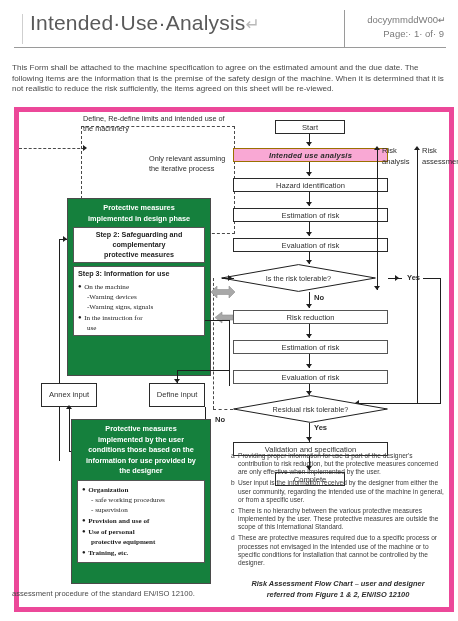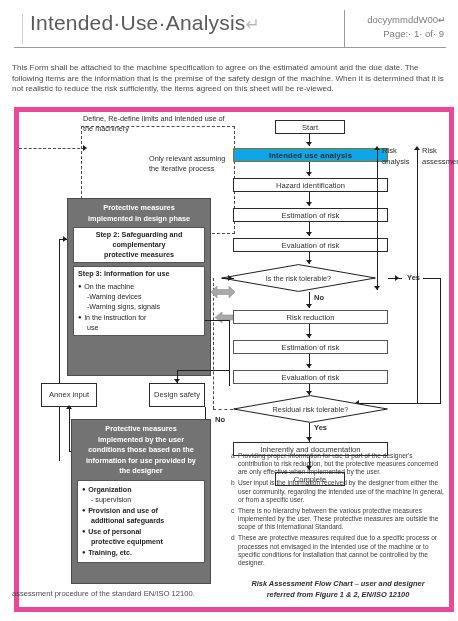--- a/index.html
+++ b/index.html
@@ -35,21 +35,21 @@
   .frame{position:absolute;left:14px;top:88px;width:430px;height:495px;border:5px solid #ec4899;background:#fff;margin-top:19px;}
   .frame-inner{position:absolute;inset:0;}
 
   
   .box{
     position:absolute;border:1px solid #2a2a2a;background:#fff;
     display:flex;align-items:center;justify-content:center;
     font-size:7.6px;color:#333;text-align:center;box-sizing:border-box;
   }
   .box.thin{border-color:#555;}
-  .box.hl{background:#0ea5e9;border:1px solid #9a7000;font-weight:bold;color:#2b2b2b;letter-spacing:.2px;}
+  .box.hl{background:#f9a8d4;border:1px solid #9a7000;font-weight:bold;color:#2b2b2b;letter-spacing:.2px;font-style:italic;}
 
   
   .dia{position:absolute;}
   .dia svg{display:block;}
   .dia .dtxt{
     position:absolute;inset:0;display:flex;align-items:center;justify-content:center;
     font-size:7.3px;color:#333;text-align:center;
   }
 
   .lbl{position:absolute;font-size:7.4px;color:#2e2e2e;}
@@ -64,29 +64,29 @@
   .arw{position:absolute;width:0;height:0;}
   .arw.dn{border-left:3.2px solid transparent;border-right:3.2px solid transparent;border-top:4.6px solid #1f1f1f;}
   .arw.up{border-left:3.2px solid transparent;border-right:3.2px solid transparent;border-bottom:4.6px solid #1f1f1f;}
   .arw.rt{border-top:3.2px solid transparent;border-bottom:3.2px solid transparent;border-left:4.6px solid #1f1f1f;}
   .arw.lt{border-top:3.2px solid transparent;border-bottom:3.2px solid transparent;border-right:4.6px solid #1f1f1f;}
 
   
   .dashbox{position:absolute;border:1px dashed #4a4a4a;box-sizing:border-box;}
 
   
-  .gpanel{position:absolute;background:#737373;border:1px solid #4a4a4a;box-sizing:border-box;}
+  .gpanel{position:absolute;background:#15803d;border:1px solid #4a4a4a;box-sizing:border-box;}
   .gphead{color:#fff;font-weight:bold;font-size:7.3px;text-align:center;line-height:10.5px;padding:4px 5px 3px;}
   .gsub{
     margin:0 5px 3px;background:#fff;border:1px solid #555;
     font-size:7.2px;color:#1e1e1e;font-weight:bold;line-height:10px;
     padding:2px 4px;text-align:center;box-sizing:border-box;
   }
   .gsub.left{text-align:left;}
-  .gsub ul{list-style:none;margin:2px 0 0;padding:0;text-align:left;font-weight:normal;}
+  .gsub ul{list-style:none;margin:2px 0 0;padding:0;text-align:left;font-weight:normal;font-family:Liberation Serif, serif;}
   .gsub ul li{line-height:10px;font-size:7.1px;}
   .gsub ul li.bul::before{content:"\25CF";font-size:6px;margin-right:2.5px;vertical-align:1px;}
   .gsub ul li.sub{padding-left:9px;}
   .gsub ul li.bulb{font-weight:bold;}
 
   
   .bigarrow{position:absolute;}
 
   
   .notes{position:absolute;left:226px;top:428px;width:214px;font-size:6.6px;line-height:8.1px;color:#3a3a3a;}
@@ -227,21 +227,21 @@
     <div class="dash-v" style="left:194px;top:166px;height:131px;"></div>
 
     <div class="lbl b" style="left:295px;top:311px;">Yes</div>
     <div class="ln lnv" style="left:290px;top:311px;height:19px;"></div>
     <div class="arw dn" style="left:287px;top:325px;"></div>
 
     <div class="box" style="left:214px;top:284.5px;width:0px;height:0px;border:none;"></div>
     <div class="box" style="left:214px;top:284px;width:0;height:0;border:none;"></div>
     <div class="box" style="left:214px;top:284px;width:0;height:0;border:none;"></div>
     <div class="box" style="left:214px;top:330px;width:155px;height:14px;">
-      <span>Inherently and documentation</span>
+      <span>Validation and specification</span>
     </div>
     <div class="ln lnv" style="left:290px;top:344px;height:14px;"></div>
     <div class="arw dn" style="left:287px;top:354px;"></div>
 
     <div class="box" style="left:256px;top:360px;width:70px;height:14px;">
       <span>Complete</span>
     </div>
 
     <div class="ln lnv" style="left:358px;top:38px;height:140px;"></div>
     <div class="arw up" style="left:355px;top:34px;"></div>
@@ -294,21 +294,21 @@
       </svg>
     </div>
 
     <div class="ln lnh" style="left:186px;top:208px;width:24px;"></div>
     <div class="ln lnv" style="left:210px;top:208px;height:66px;"></div>
 
     <div class="box" style="left:22px;top:271px;width:56px;height:24px;flex-direction:column;line-height:10px;">
       <span>Annex input</span>
     </div>
     <div class="box" style="left:130px;top:271px;width:56px;height:24px;flex-direction:column;line-height:10px;">
-      <span>Design safety</span>
+      <span>Define input</span>
     </div>
     <div class="ln lnv" style="left:158px;top:258px;height:13px;"></div>
     <div class="arw dn" style="left:155px;top:267px;"></div>
     <div class="ln lnh" style="left:158px;top:258px;width:52px;"></div>
 
     <div class="ln lnv" style="left:50px;top:295px;height:44px;"></div>
     <div class="arw up" style="left:47px;top:293px;"></div>
     <div class="ln lnh" style="left:50px;top:339px;width:32px;"></div>
 
     <div class="ln lnv" style="left:186px;top:295px;height:44px;"></div>
@@ -319,23 +319,23 @@
       <div class="gphead">
         <span>Protective measures</span><br>
         <span>implemented by the user</span><br>
         <span>conditions those based on the</span><br>
         <span>information for use provided by</span><br>
         <span>the designer</span>
       </div>
       <div class="gsub left" style="padding:3px 4px 4px;">
         <ul id="user-list" style="margin:0;">
               <li class="bul bulb">Organization</li>
+              <li class="sub ">- safe working procedures</li>
               <li class="sub ">- supervision</li>
               <li class="bul bulb">Provision and use of</li>
-              <li class="sub bulb">additional safeguards</li>
               <li class="bul bulb">Use of personal</li>
               <li class="sub bulb">protective equipment</li>
               <li class="bul bulb">Training, etc.</li>
             </ul>
       </div>
     </div>
 
     <div class="notes" id="notes-container" style="left:212px;top:340px;">
           <div class="note">
             <div class="k">a</div>

